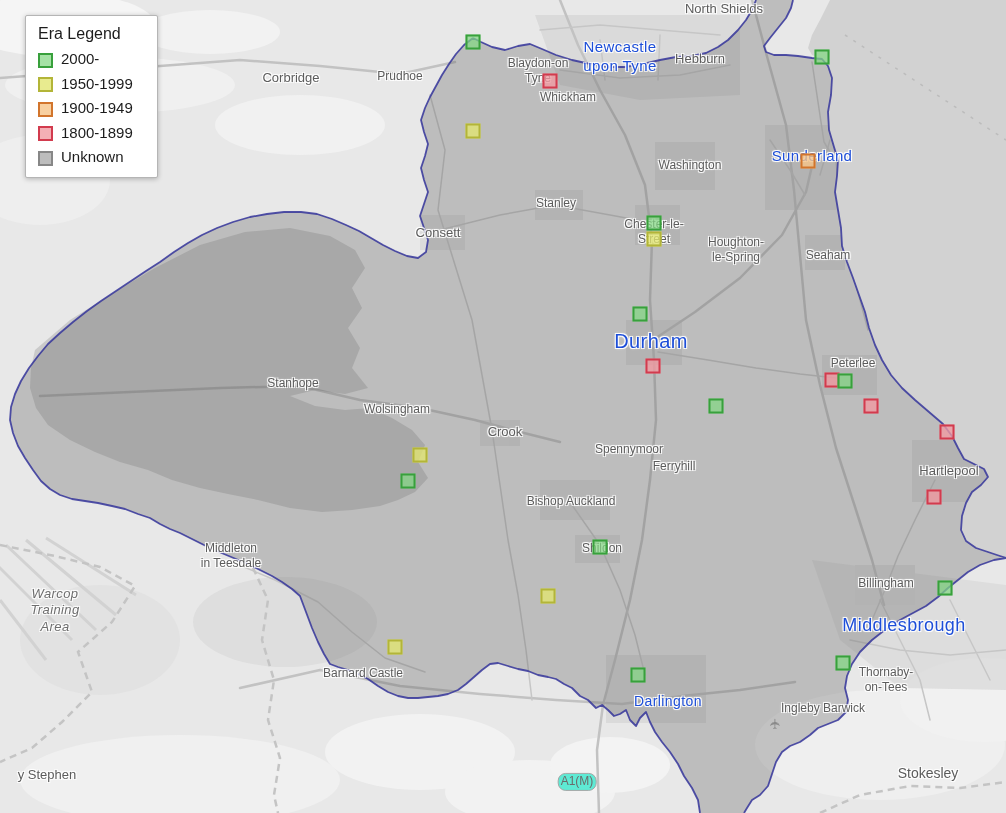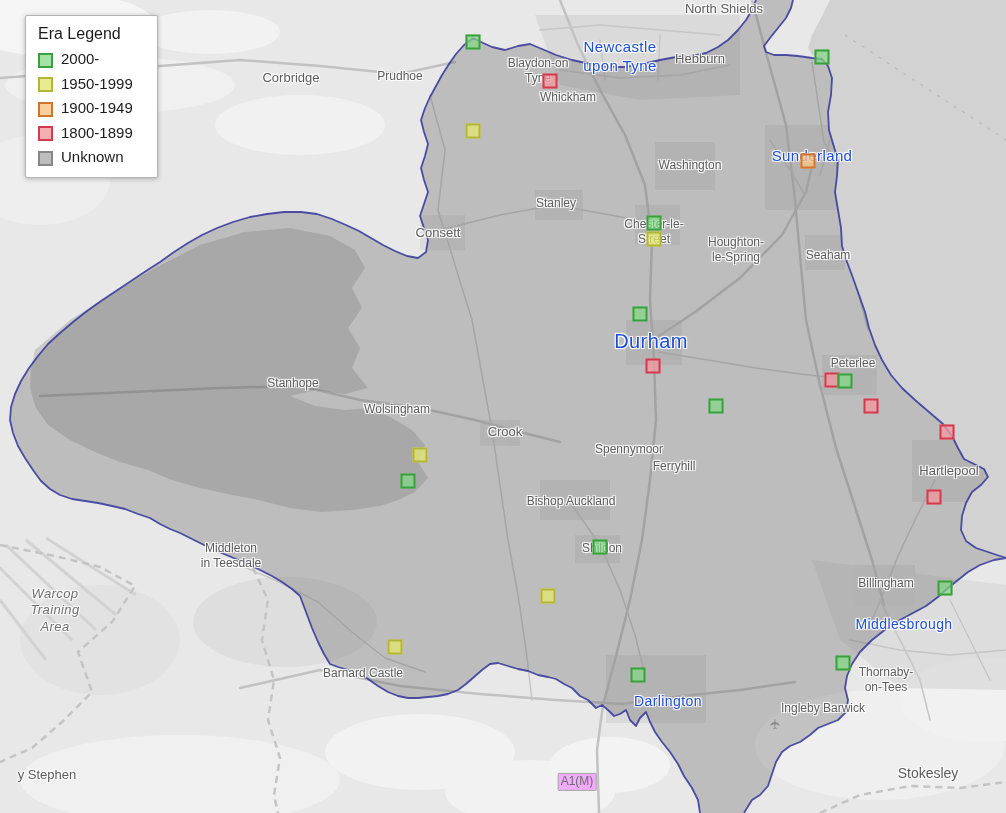--- a/index.html
+++ b/index.html
@@ -21,21 +21,21 @@
   .plabel.city{color:#1d4ed8;letter-spacing:.4px;}
   .plabel.area{font-style:italic;color:#6e6e6e;letter-spacing:.4px;}
   
   .marker{
     position:absolute;width:15px;height:15px;border:2px solid;
     transform:translate(-50%,-50%);cursor:pointer;
   }
   
   .shield{
     position:absolute;transform:translate(-50%,-50%);
-    background:#f0abfc;border:1px solid #a6a6a6;border-radius:1px;
+    background:#5eead4;border:1px solid #a6a6a6;border-radius:8px;
     color:#6b6b6b;font-size:12px;padding:1px 2px 2px;line-height:1.1;
   }
   .airport{
     position:absolute;transform:translate(-50%,-50%) rotate(-90deg);
     color:#8a8a8a;font-size:14px;pointer-events:none;
   }
   
   .legend{
     position:absolute;left:25px;top:15px;width:133px;
     background:#fff;border:1px solid #b5b5b5;border-radius:2px;
@@ -162,21 +162,21 @@
       <div class="plabel" style="left: 853px; top: 363px; font-size: 12px;">Peterlee</div>
       <div class="plabel" style="left: 293px; top: 383px; font-size: 12px;">Stanhope</div>
       <div class="plabel" style="left: 397px; top: 409px; font-size: 12px;">Wolsingham</div>
       <div class="plabel" style="left: 505px; top: 432px; font-size: 13px;">Crook</div>
       <div class="plabel" style="left: 629px; top: 449px; font-size: 12px;">Spennymoor</div>
       <div class="plabel" style="left: 674px; top: 466px; font-size: 12px;">Ferryhill</div>
       <div class="plabel" style="left: 571px; top: 501px; font-size: 12px;">Bishop Auckland</div>
       <div class="plabel" style="left: 569px; top: 548px; font-size: 12px; margin-left: 33px;">Shildon</div>
       <div class="plabel" style="left: 949px; top: 471px; font-size: 13px;">Hartlepool</div>
       <div class="plabel" style="left: 886px; top: 583px; font-size: 12px;">Billingham</div>
-      <div class="plabel city" style="left: 904px; top: 625px; font-size: 14px;">Middlesbrough</div>
+      <div class="plabel city" style="left: 904px; top: 625px; font-size: 18px;">Middlesbrough</div>
       <div class="plabel" style="left: 886px; top: 680px; font-size: 12px;">Thornaby-
 on-Tees</div>
       <div class="plabel" style="left: 823px; top: 708px; font-size: 12px;">Ingleby Barwick</div>
       <div class="plabel city" style="left: 668px; top: 702px; font-size: 14px;">Darlington</div>
       <div class="plabel" style="left: 928px; top: 774px; font-size: 14px; text-align: right;">Stokesley</div>
       <div class="plabel" style="left: 231px; top: 556px; font-size: 12px;">Middleton
 in Teesdale</div>
       <div class="plabel" style="left: 363px; top: 673px; font-size: 12px;">Barnard Castle</div>
       <div class="plabel" style="left: 47px; top: 775px; font-size: 13px;">y Stephen</div>
       <div class="plabel area" style="left: 55px; top: 610px; font-size: 13px;">Warcop

